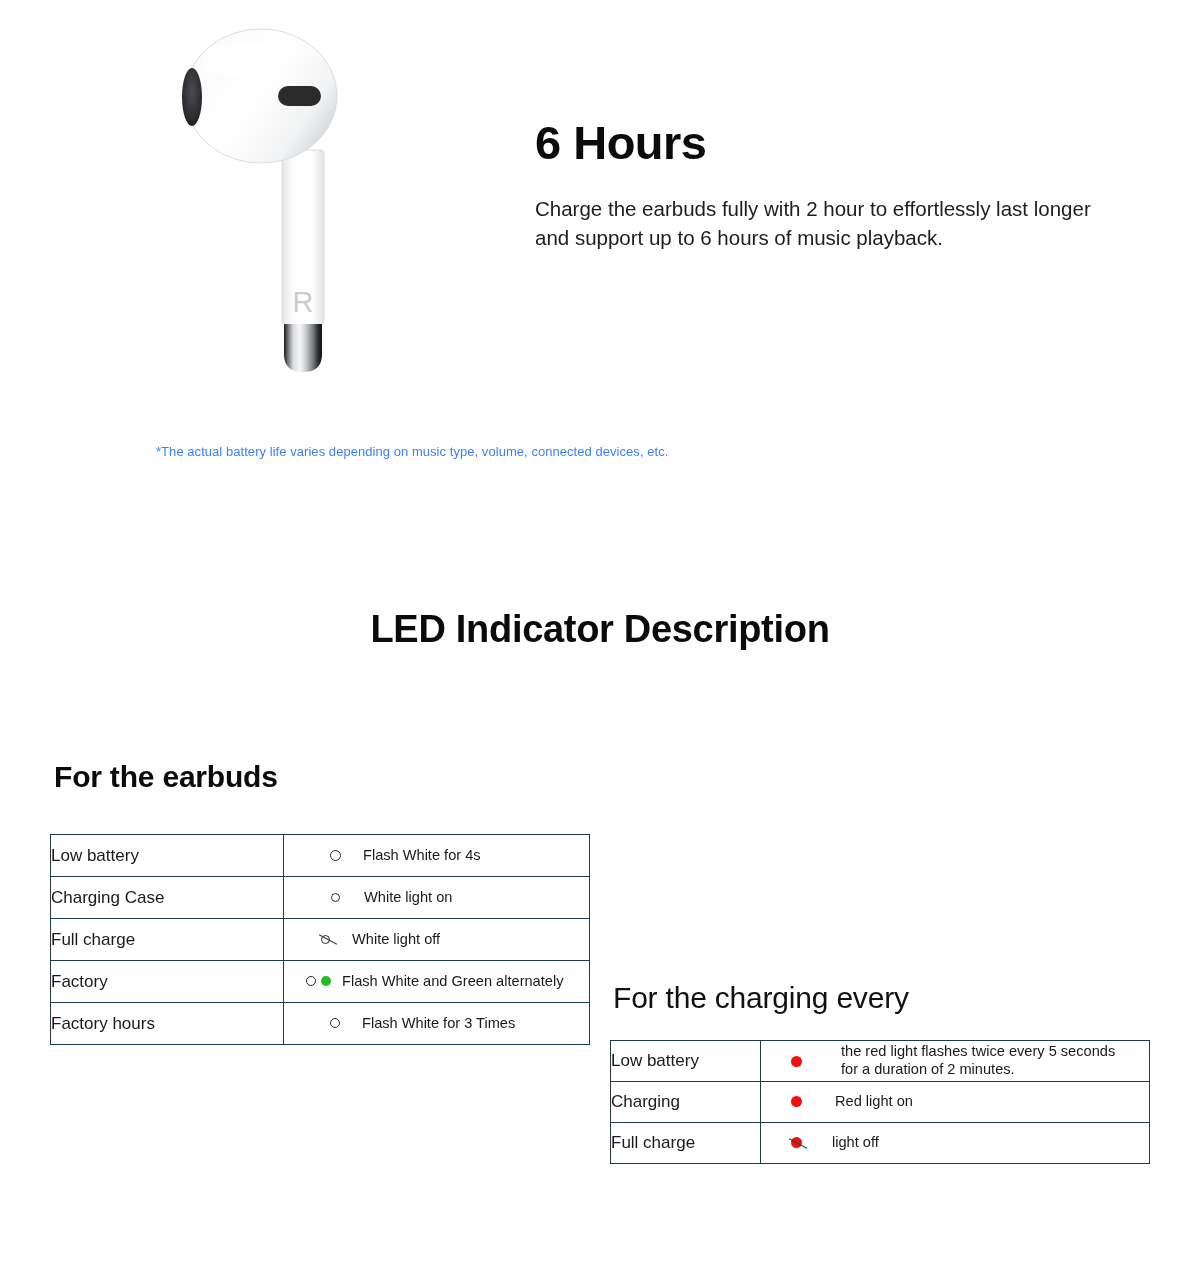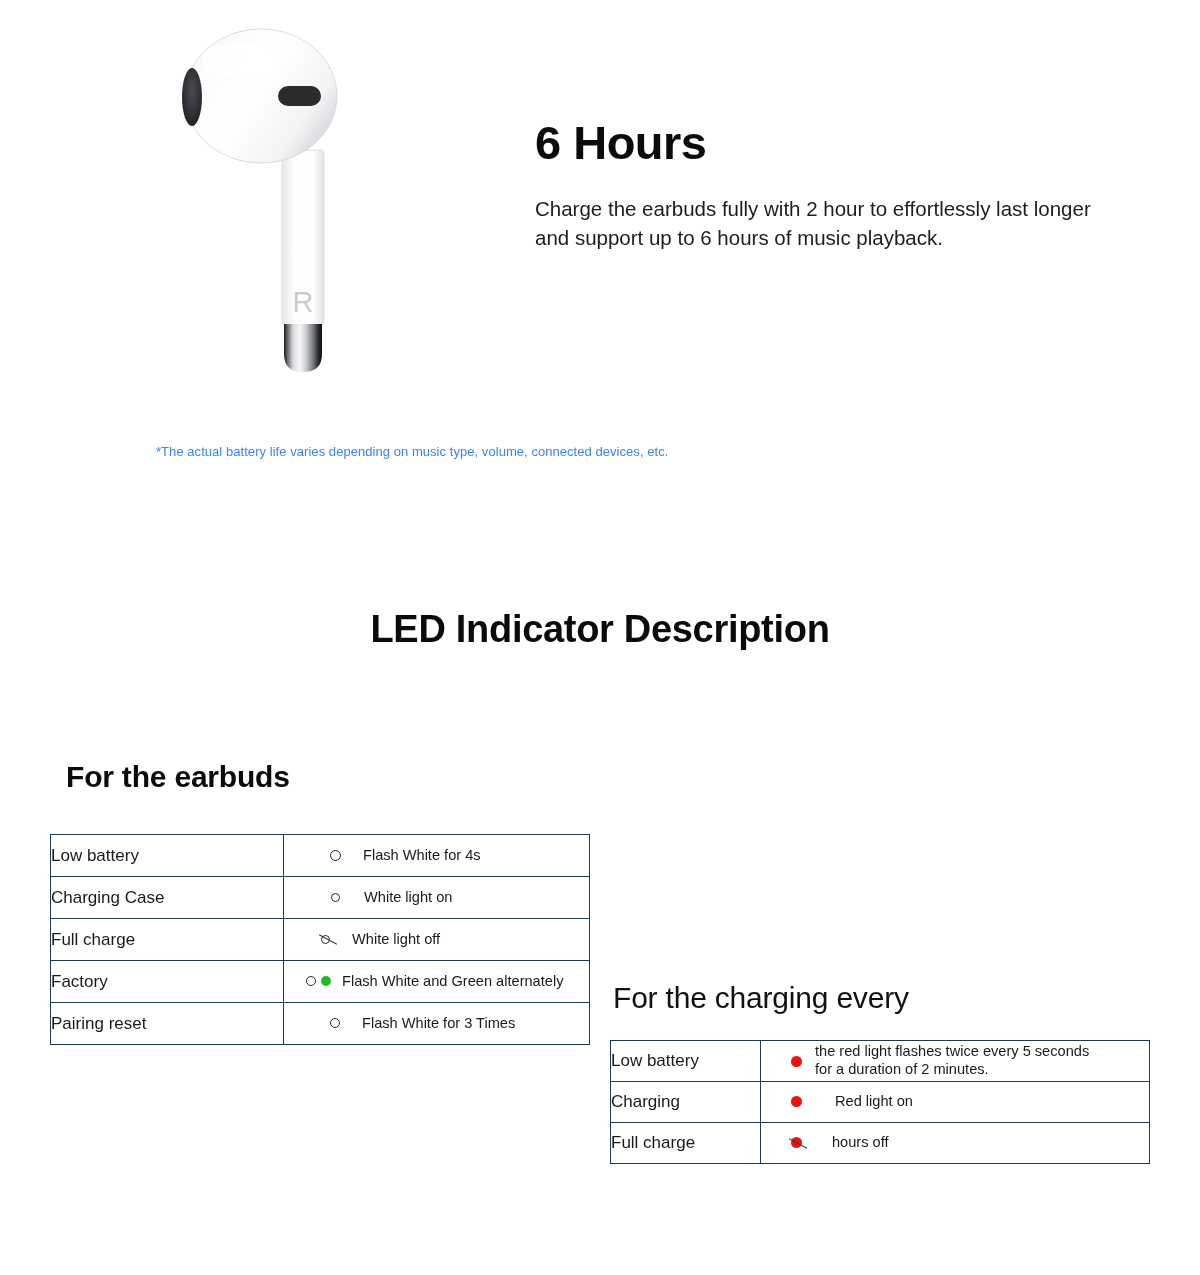--- a/index.html
+++ b/index.html
@@ -74,21 +74,21 @@
     color: #0b0b0b;
   }
 
   
   .subheading {
     position: absolute;
     font-weight: 700;
     color: #0b0b0b;
   }
   #earbuds-heading {
-    left: 66px;
+    left: 54px;
     top: 760px;
     font-size: 30px;
     letter-spacing: -0.2px;
   }
   #case-heading {
     left: 613px;
     top: 981px;
     font-size: 30px;
     font-weight: 400;
     letter-spacing: -0.2px;
@@ -275,21 +275,21 @@
           <div class="desc-inner" style="padding-left: 22px;">
             <span class="icon-slot">
               <span class="slash-wrap"><span class="dot dot-hollow" style="width: 10px; height: 10px; border-color: rgb(42, 42, 42);"></span></span>
               <span class="slash-wrap" style="margin-left: 5px;"><span class="dot dot-solid" style="width: 10px; height: 10px; background: rgb(34, 187, 34);"></span></span>
             </span>
             <span class="desc-text" style="margin-left: 11px;">Flash White and Green alternately</span>
           </div>
         </td>
       </tr>
       <tr>
-        <td class="c1 cell-label" style="border-color: rgb(28, 60, 76);">Pairing reset</td>
+        <td class="c1 cell-label" style="border-color: rgb(28, 60, 76);">Factory hours</td>
         <td class="c2 cell-desc" style="border-color: rgb(28, 60, 76);">
           <div class="desc-inner" style="padding-left: 46px;">
             <span class="icon-slot">
               <span class="slash-wrap"><span class="dot dot-hollow" style="width: 10px; height: 10px; border-color: rgb(42, 42, 42);"></span></span>
             </span>
             <span class="desc-text" style="margin-left: 22px;">Flash White for 3 Times</span>
           </div>
         </td>
       </tr>
     </tbody>
@@ -297,21 +297,21 @@
 
 <table class="led-table" id="case-table">
   <tbody>
       <tr>
         <td class="c1 cell-label" style="border-color: rgb(28, 60, 76);">Low battery</td>
         <td class="c2 cell-desc" style="border-color: rgb(28, 60, 76);">
           <div class="desc-inner" style="padding-left: 30px;">
             <span class="icon-slot">
               <span class="slash-wrap"><span class="dot dot-solid" style="width: 11px; height: 11px; background: rgb(238, 17, 17);"></span></span>
             </span>
-            <span class="desc-text" style="margin-left: 13px;">the red light flashes twice every 5 seconds
+            <span class="desc-text" style="margin-left: 39px;">the red light flashes twice every 5 seconds
 for a duration of 2 minutes.</span>
           </div>
         </td>
       </tr>
       <tr>
         <td class="c1 cell-label" style="border-color: rgb(28, 60, 76);">Charging</td>
         <td class="c2 cell-desc" style="border-color: rgb(28, 60, 76);">
           <div class="desc-inner" style="padding-left: 30px;">
             <span class="icon-slot">
               <span class="slash-wrap"><span class="dot dot-solid" style="width: 11px; height: 11px; background: rgb(238, 17, 17);"></span></span>
@@ -320,18 +320,18 @@
           </div>
         </td>
       </tr>
       <tr>
         <td class="c1 cell-label" style="border-color: rgb(28, 60, 76);">Full charge</td>
         <td class="c2 cell-desc" style="border-color: rgb(28, 60, 76);">
           <div class="desc-inner" style="padding-left: 30px;">
             <span class="icon-slot">
               <span class="slash-wrap"><span class="dot dot-solid" style="width: 11px; height: 11px; background: rgb(238, 17, 17);"></span><span class="slash"></span></span>
             </span>
-            <span class="desc-text" style="margin-left: 30px;">hours off</span>
+            <span class="desc-text" style="margin-left: 30px;">light off</span>
           </div>
         </td>
       </tr>
     </tbody>
 </table>
 
 </body></html>

